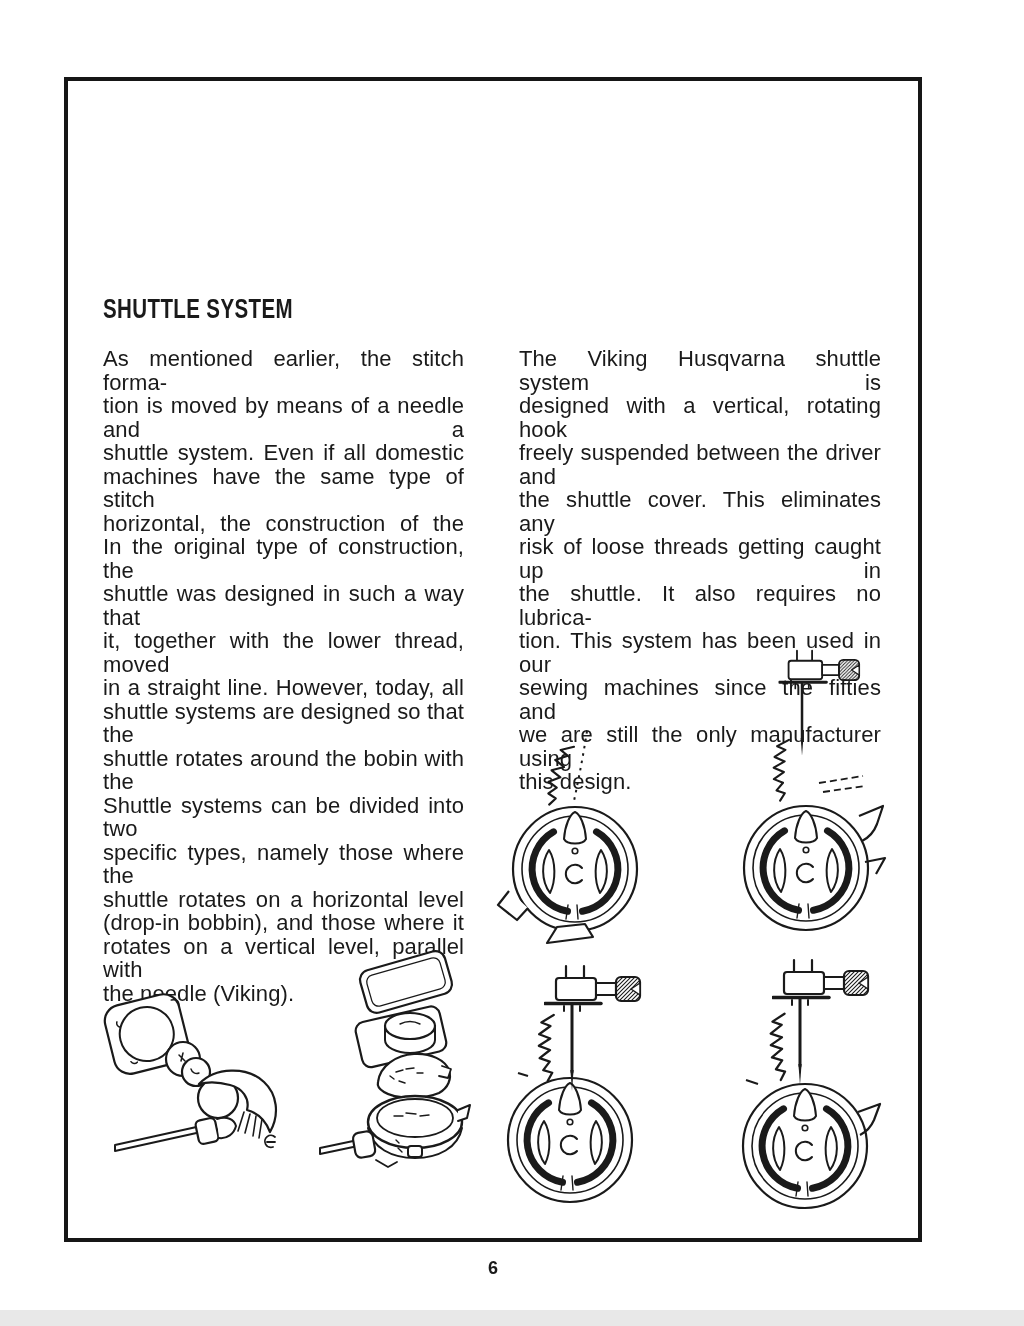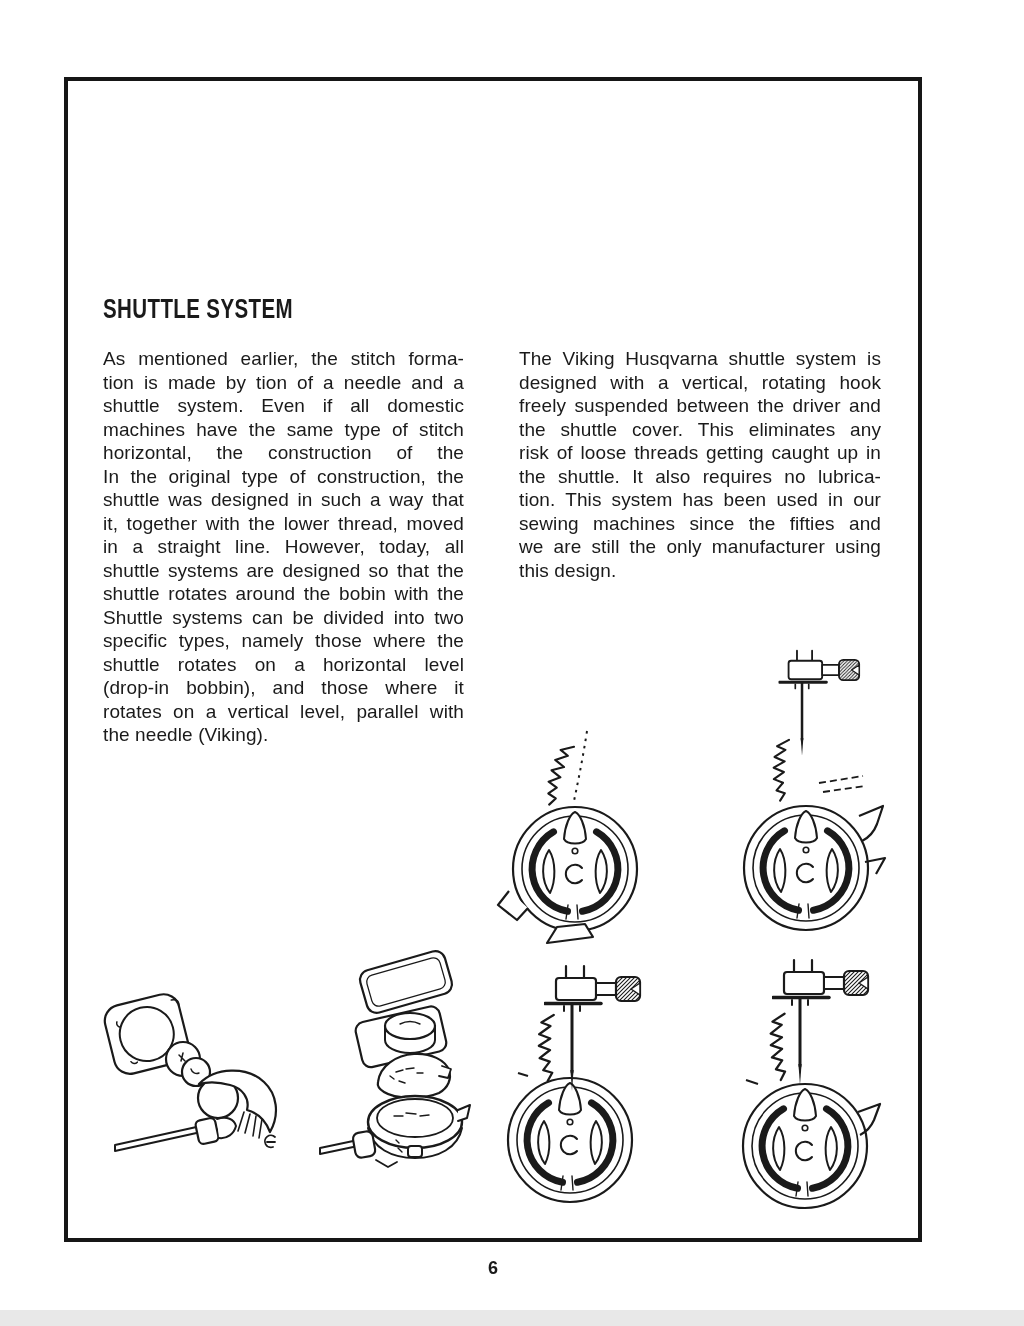--- a/index.html
+++ b/index.html
@@ -1,21 +1,21 @@
 <!DOCTYPE html>
 <html><head>
 <meta charset="utf-8">
 <style>
   html,body{margin:0;padding:0;background:#e8e8e8;}
   .page{position:relative;width:1024px;height:1310px;background:#ffffff;overflow:hidden;
         font-family:"Liberation Sans", sans-serif;color:#1a1a1a;}
   .frame{position:absolute;left:64px;top:77px;width:850px;height:1157px;border:4px solid #161616;}
   .title{position:absolute;left:103px;top:276px;font-size:27px;font-weight:700;letter-spacing:.5px;
          transform:scaleX(.76);transform-origin:0 0;white-space:nowrap;}
-  .col{position:absolute;font-size:19px;line-height:23.5px;letter-spacing:.1px;}
+  .col{position:absolute;font-size:22px;line-height:23.5px;letter-spacing:.1px;}
   .col-left{left:103px;top:347px;width:361px;}
   .col-right{left:519px;top:347px;width:362px;}
   .line{text-align:justify;text-align-last:justify;white-space:normal;}
   .line.para-end{text-align-last:left;}
   .pageno{position:absolute;left:64px;top:1258px;width:858px;text-align:center;
           font-size:18px;font-weight:700;}
   svg.fig{position:absolute;overflow:visible;}
   .defs{position:absolute;width:0;height:0;}
 </style>
 </head>
@@ -63,21 +63,21 @@
       </symbol>
     </defs>
   </svg>
 
   <div class="frame"></div>
 
   <h1 class="title">SHUTTLE SYSTEM</h1>
 
   <div class="col col-left">
     <div class="line">As mentioned earlier, the stitch forma-</div>
-    <div class="line">tion is made by tion of a needle and a</div>
+    <div class="line">tion is moved by means of a needle and a</div>
     <div class="line">shuttle system. Even if all domestic</div>
     <div class="line">machines have the same type of stitch</div>
     <div class="line">horizontal, the construction of the</div>
     <div class="line">In the original type of construction, the</div>
     <div class="line">shuttle was designed in such a way that</div>
     <div class="line">it, together with the lower thread, moved</div>
     <div class="line">in a straight line. However, today, all</div>
     <div class="line">shuttle systems are designed so that the</div>
     <div class="line">shuttle rotates around the bobin with the</div>
     <div class="line">Shuttle systems can be divided into two</div>

